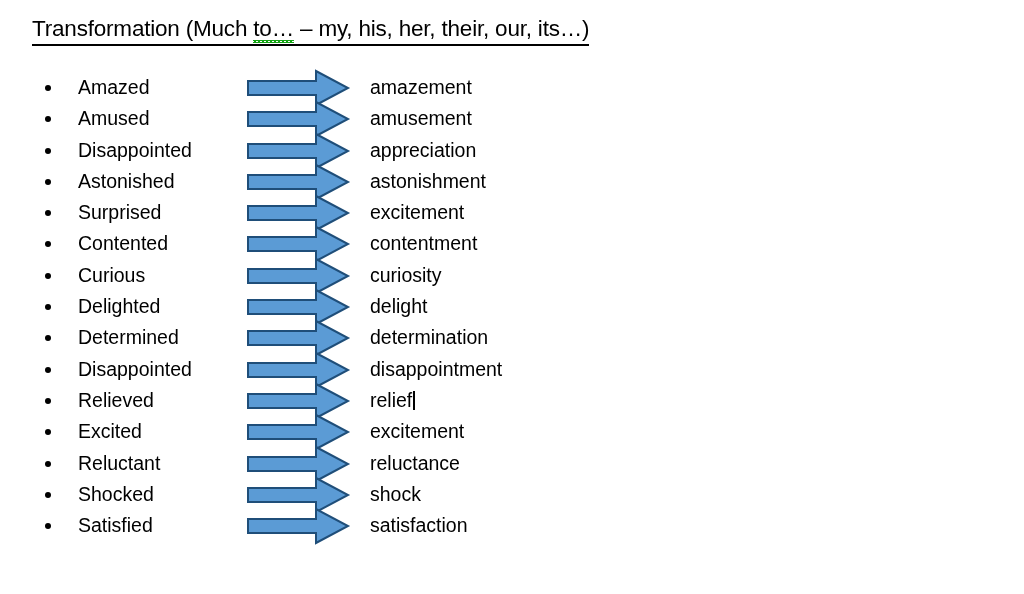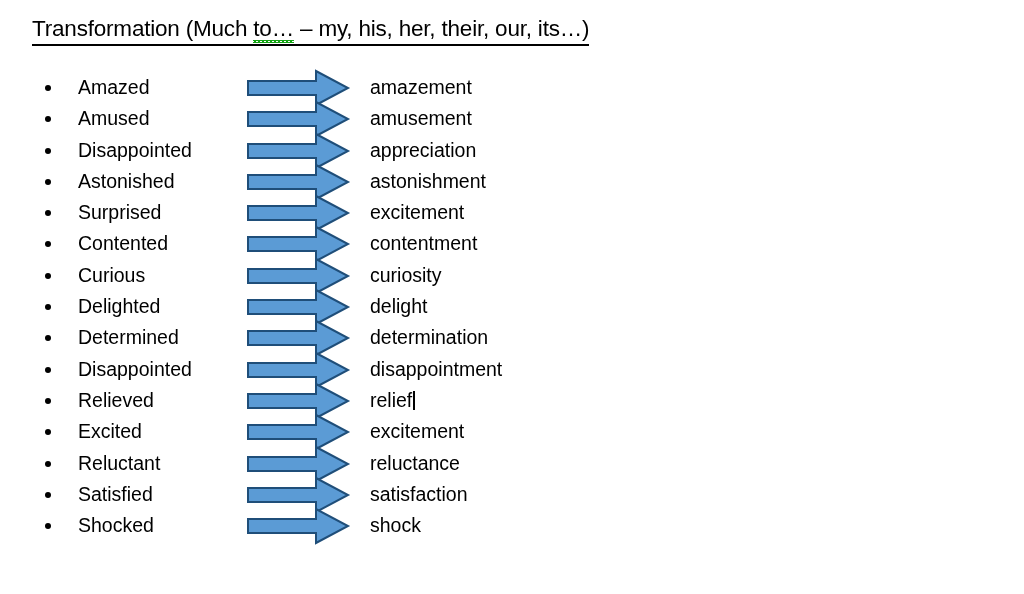--- a/index.html
+++ b/index.html
@@ -238,31 +238,31 @@
       <span class="source-word">Reluctant</span>
       <span class="arrow-cell">
         <svg viewBox="0 0 104 38" xmlns="http://www.w3.org/2000/svg">
           <polygon points="2,12 70,12 70,2 102,19 70,36 70,26 2,26" fill="#5B9BD5" stroke="#1F4E79" stroke-width="2" stroke-linejoin="miter"></polygon>
         </svg>
       </span>
       <span class="target-word">reluctance</span>
     </div>
     <div class="row">
       <span class="bullet"></span>
+      <span class="source-word">Shocked</span>
+      <span class="arrow-cell">
+        <svg viewBox="0 0 104 38" xmlns="http://www.w3.org/2000/svg">
+          <polygon points="2,12 70,12 70,2 102,19 70,36 70,26 2,26" fill="#5B9BD5" stroke="#1F4E79" stroke-width="2" stroke-linejoin="miter"></polygon>
+        </svg>
+      </span>
+      <span class="target-word">shock</span>
+    </div>
+    <div class="row">
+      <span class="bullet"></span>
       <span class="source-word">Satisfied</span>
       <span class="arrow-cell">
         <svg viewBox="0 0 104 38" xmlns="http://www.w3.org/2000/svg">
           <polygon points="2,12 70,12 70,2 102,19 70,36 70,26 2,26" fill="#5B9BD5" stroke="#1F4E79" stroke-width="2" stroke-linejoin="miter"></polygon>
         </svg>
       </span>
       <span class="target-word">satisfaction</span>
     </div>
-    <div class="row">
-      <span class="bullet"></span>
-      <span class="source-word">Shocked</span>
-      <span class="arrow-cell">
-        <svg viewBox="0 0 104 38" xmlns="http://www.w3.org/2000/svg">
-          <polygon points="2,12 70,12 70,2 102,19 70,36 70,26 2,26" fill="#5B9BD5" stroke="#1F4E79" stroke-width="2" stroke-linejoin="miter"></polygon>
-        </svg>
-      </span>
-      <span class="target-word">shock</span>
-    </div>
   </div>
 
 </body></html>

